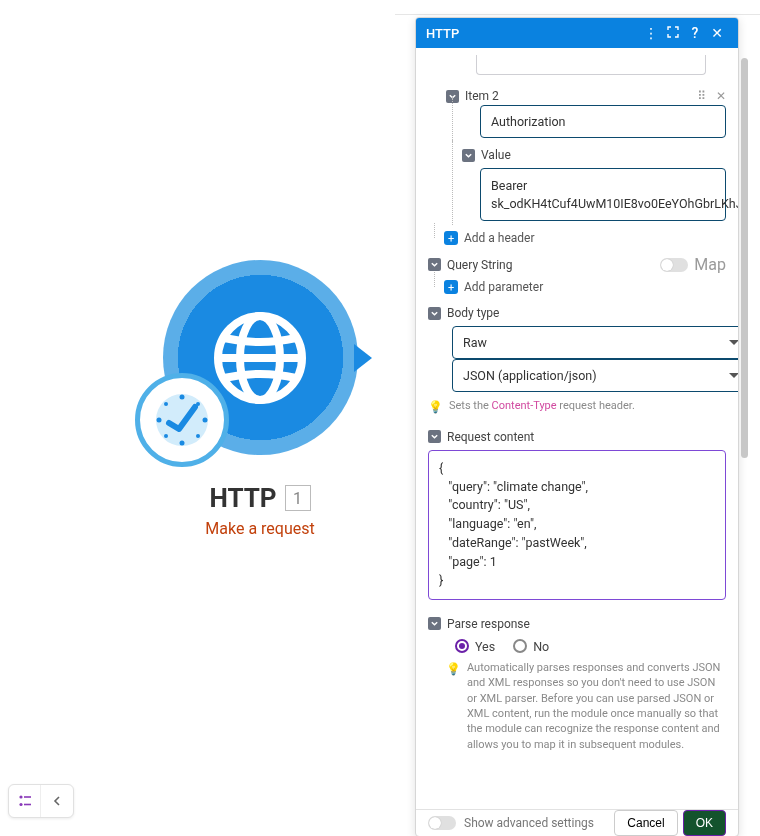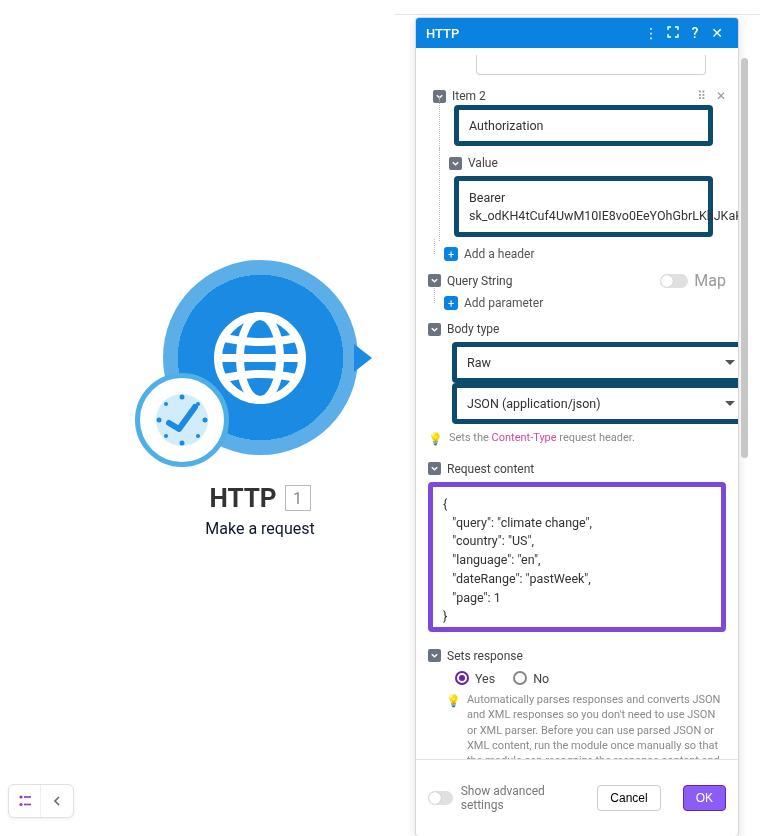--- a/index.html
+++ b/index.html
@@ -81,21 +81,21 @@
     justify-content: center;
     width: 26px;
     height: 26px;
     border: 1px solid #bbb;
     color: #888;
     font-size: 16px;
     font-weight: 400;
   }
   .module-sub {
     font-size: 16px;
-    color: #0f172a;
+    color: #c2410c;
     margin-top: 6px;
   }
 
   
   .bottom-tools {
     position: absolute;
     left: 8px;
     bottom: 18px;
     display: flex;
     gap: 0;
@@ -181,21 +181,21 @@
     font-size: 12px;
     color: #444;
     margin: 10px 0 6px 0;
     display: flex;
     align-items: center;
   }
   .req-star { color: #d33; margin-left: 2px; }
 
   .input, .select, .textarea {
     width: 100%;
-    border: 5px solid #0c4a6e;
+    border: 1px solid #0c4a6e;
     border-radius: 4px;
     padding: 8px 10px;
     font-size: 12.5px;
     color: #333;
     background: #fff;
     font-family: inherit;
   }
   .select {
     display: flex;
     align-items: center;
@@ -339,48 +339,48 @@
     content: "";
     position: absolute;
     left: 2px; top: 2px;
     width: 6px; height: 6px;
     border-radius: 50%;
     background: #6b21a8;
   }
 
   .panel-footer {
     border-top: 1px solid #e2e2e2;
-    padding: 24px 12px;
-    display: flex;
-    align-items: center;
-    gap: 22px;
+    padding: 0 12px;
+    display: flex;
+    align-items: center;
+    gap: 5px;
   }
   .footer-left {
     display: flex;
     align-items: center;
     gap: 8px;
     flex: 1;
     color: #777;
     font-size: 12px;
   }
   .btn {
     border: 1px solid #ccc;
     background: #fff;
     border-radius: 4px;
     padding: 5px 12px;
     font-size: 12px;
     cursor: pointer;
   }
   .btn-primary {
-    background: #8b5cf6;
+    background: #14532d;
     border-color: #6b21a8;
     color: #fff;
   }
 
-  .indent-1 { margin-left: 5px; }
+  .indent-1 { margin-left: 18px; }
 
   .ghost-input {
     width: 230px;
     height: 20px;
     border: 1px solid #cfcfd4;
     border-bottom-left-radius: 4px;
     border-bottom-right-radius: 4px;
     border-top: none;
     margin-left: 48px;
     margin-top: -1px;
@@ -572,21 +572,21 @@
    "page": 1
 }</textarea>
 
     
     <div class="section-label" style="margin-top:14px;">
       <span class="collapse-square">
         <svg width="9" height="9" viewBox="0 0 10 10">
             <polyline points="2,3.5 5,6.5 8,3.5" fill="none" stroke="#fff" stroke-width="1.6"></polyline>
           </svg>
       </span>
-      <span>Sets response</span>
+      <span>Parse response</span>
     </div>
     <div class="radio-row">
       <label class="radio">
         <span class="radio-dot selected"></span>
         <span>Yes</span>
       </label>
       <label class="radio">
         <span class="radio-dot"></span>
         <span>No</span>
       </label>

